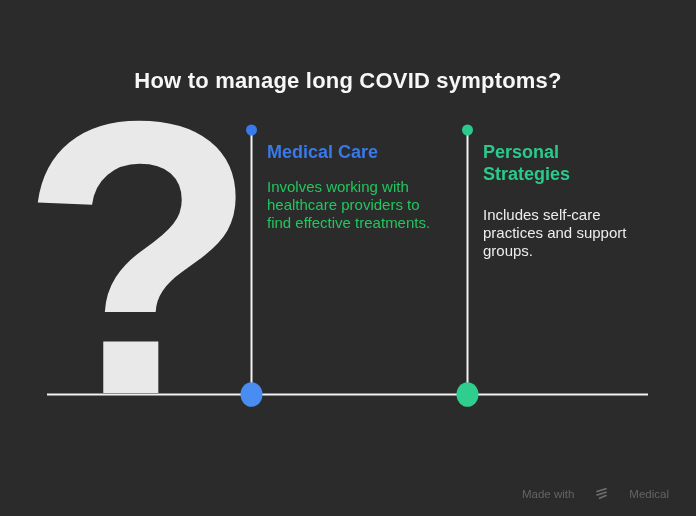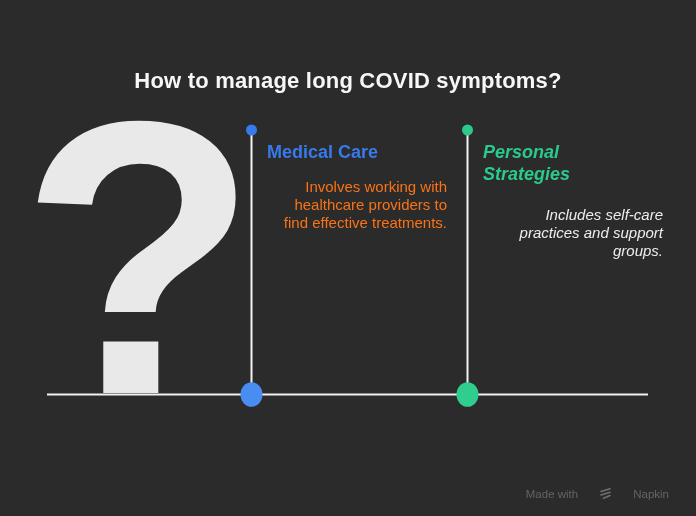--- a/index.html
+++ b/index.html
@@ -29,33 +29,33 @@
     font-size: 22px;
     font-weight: 700;
     letter-spacing: 0.2px;
   }
   .col {
     position: absolute;
     top: 141px;
     width: 180px;
   }
   .col-medical { left: 267px; }
-  .col-personal { left: 483px; font-style: italic; }
+  .col-personal { left: 483px; }
   .col .heading {
     font-size: 18px;
     line-height: 22px;
     font-weight: 700;
     max-width: 142px;
   }
   .col .body {
     margin-top: 15px;
     font-size: 15px;
     line-height: 18px;
   }
-  .col-personal .body { margin-top: 21px; text-align: right; }
+  .col-personal .body { margin-top: 21px; }
   .watermark {
     position: absolute;
     right: 27px;
     bottom: 16px;
     display: flex;
     align-items: center;
     gap: 21px;
     font-size: 11.5px;
   }
   .napkin-logo { display: inline-block; }
@@ -79,31 +79,31 @@
     <circle cx="467.5" cy="130" r="5.5" fill="#2bc98b"></circle>
 
     <ellipse cx="251.5" cy="394.5" rx="11" ry="12.3" fill="#4a8df2"></ellipse>
     <ellipse cx="467.5" cy="394.5" rx="11" ry="12.3" fill="#2fce8e"></ellipse>
   </svg>
 
   <div class="title" style="color: rgb(247, 247, 247); margin-top: 18px;">How to manage long COVID symptoms?</div>
 
   <div class="col col-medical">
     <div class="heading" style="color: rgb(56, 121, 236);">Medical Care</div>
-    <div class="body" style="color: #f97316; text-align: right;">Involves working with healthcare providers to find effective treatments.</div>
+    <div class="body" style="color: #22c55e;">Involves working with healthcare providers to find effective treatments.</div>
   </div>
 
   <div class="col col-personal">
     <div class="heading" style="color: rgb(43, 201, 139);">Personal Strategies</div>
     <div class="body" style="color: rgb(237, 237, 237);">Includes self-care practices and support groups.</div>
   </div>
 
   <div class="watermark" style="color: rgb(100, 100, 100);">
     <span>Made with</span>
     <svg class="napkin-logo" width="13" height="13" viewBox="0 0 13 13" fill="none" stroke-linecap="round" stroke-width="1.6">
       <path d="M2 4.5 L11 1.8" stroke="#707070"></path>
       <path d="M2 8 L11 5.2" stroke="#707070"></path>
       <path d="M4.5 11.2 L11 8.6" stroke="#707070"></path>
     </svg>
-    <span>Napkin</span>
+    <span>Medical</span>
   </div>
 
 </div>
 
 </body></html>

